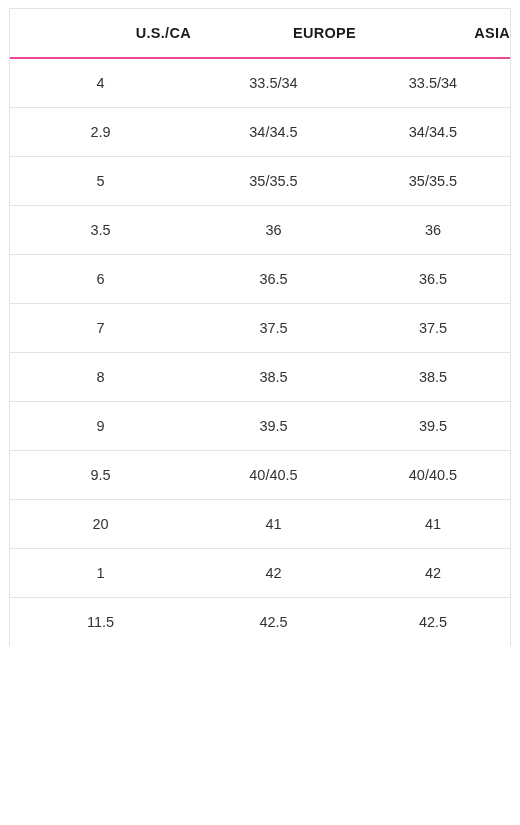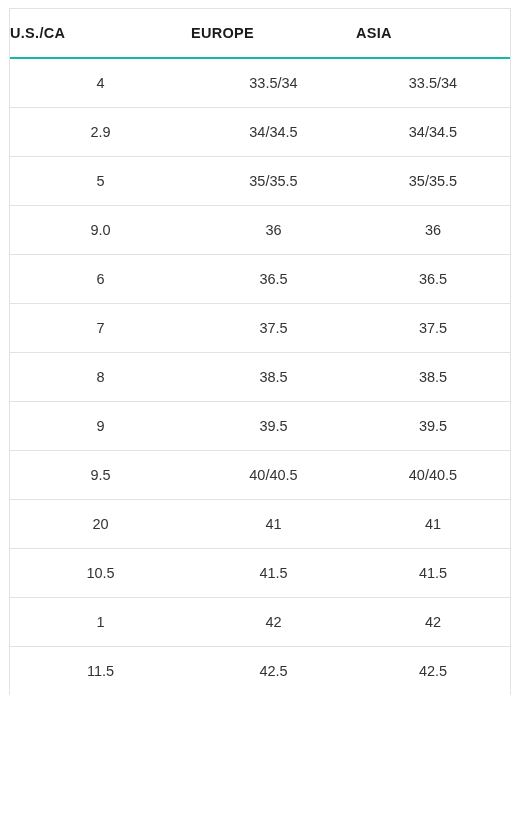--- a/index.html
+++ b/index.html
@@ -33,27 +33,27 @@
     background: #ffffff;
   }
 
   table.size-table col.col-us     { width: 36.2%; }
   table.size-table col.col-europe { width: 33.0%; }
   table.size-table col.col-asia   { width: 30.8%; }
 
   table.size-table thead th {
     height: 48px;
     padding: 0;
-    text-align: left;
+    text-align: right;
     vertical-align: middle;
     font-size: 14.5px;
     font-weight: bold;
     color: #1b1b1b;
     letter-spacing: 0.3px;
-    border-bottom: 2px solid #14b8a6;
+    border-bottom: 2px solid #ec4899;
     background: #ffffff;
     white-space: nowrap;
   }
 
   table.size-table tbody td {
     height: 48px;
     padding: 0;
     text-align: center;
     vertical-align: middle;
     font-size: 14.5px;
@@ -95,21 +95,21 @@
           <td>2.9</td>
           <td>34/34.5</td>
           <td>34/34.5</td>
         </tr>
         <tr>
           <td>5</td>
           <td>35/35.5</td>
           <td>35/35.5</td>
         </tr>
         <tr>
-          <td>9.0</td>
+          <td>3.5</td>
           <td>36</td>
           <td>36</td>
         </tr>
         <tr>
           <td>6</td>
           <td>36.5</td>
           <td>36.5</td>
         </tr>
         <tr>
           <td>7</td>
@@ -130,25 +130,20 @@
           <td>9.5</td>
           <td>40/40.5</td>
           <td>40/40.5</td>
         </tr>
         <tr>
           <td>20</td>
           <td>41</td>
           <td>41</td>
         </tr>
         <tr>
-          <td>10.5</td>
-          <td>41.5</td>
-          <td>41.5</td>
-        </tr>
-        <tr>
           <td>1</td>
           <td>42</td>
           <td>42</td>
         </tr>
         <tr>
           <td>11.5</td>
           <td>42.5</td>
           <td>42.5</td>
         </tr>
       </tbody>

